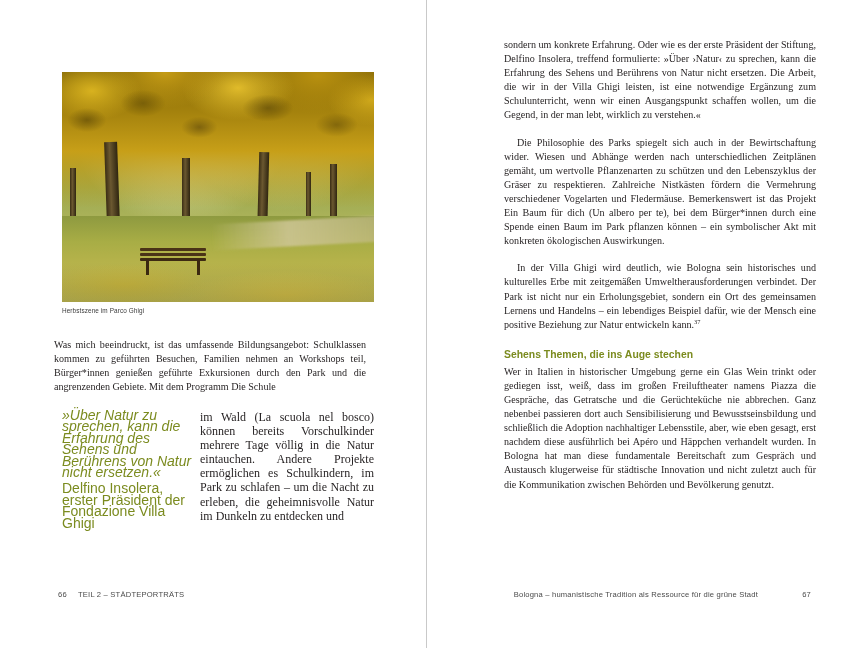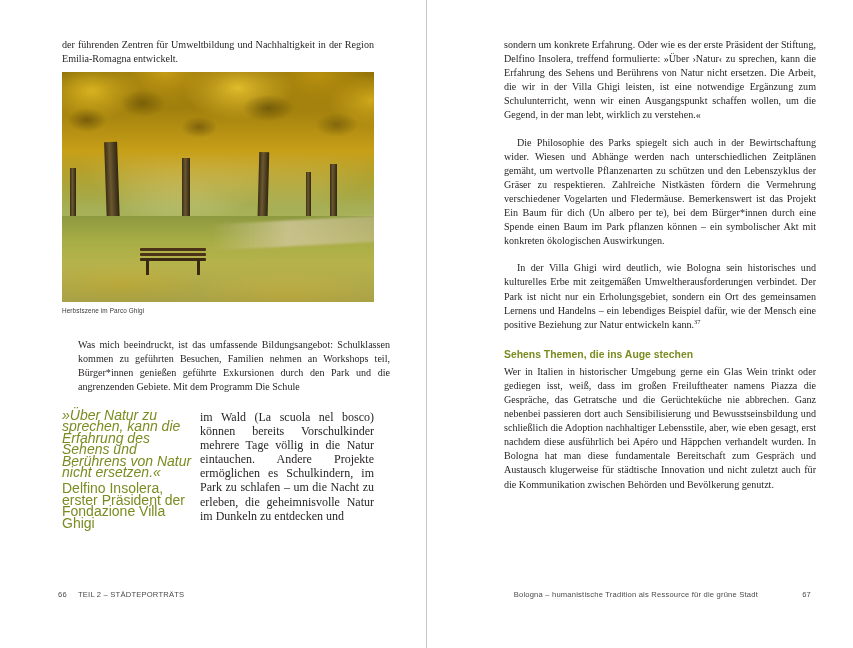--- a/index.html
+++ b/index.html
@@ -129,21 +129,21 @@
   .caption {
     margin-top: 5px;
     font-family: "Liberation Sans", sans-serif;
     font-size: 6.4px;
     color: #3b3b3b;
     letter-spacing: .1px;
   }
 
   .lp-main {
     position: absolute;
-    left: 78px; top: 338px;
+    left: 54px; top: 338px;
     width: 312px;
   }
   .quote-wrap {
     position: absolute;
     left: 62px; top: 410px;
     width: 130px;
     font-family: "Liberation Sans", sans-serif;
     color: #7b8b1f;
     font-size: 14px;
     line-height: 11.4px;
@@ -197,23 +197,20 @@
 </style>
 </head>
 <body>
 
 <div class="spread">
 
   <div class="gutter"></div>
 
   <div class="page left">
 
-    <div class="lp-body">
-      <p class="txt">der führenden Zentren für Umweltbildung und Nachhaltigkeit in der Region Emilia-Romagna entwickelt.</p>
-    </div>
 
     <div class="figure">
       <div class="photo">
         <div class="sky"></div>
         <div class="canopy"></div>
         <div class="canopy2"></div>
         <div class="trunk t5"></div>
         <div class="trunk t1"></div>
         <div class="trunk t2"></div>
         <div class="trunk t3"></div>

